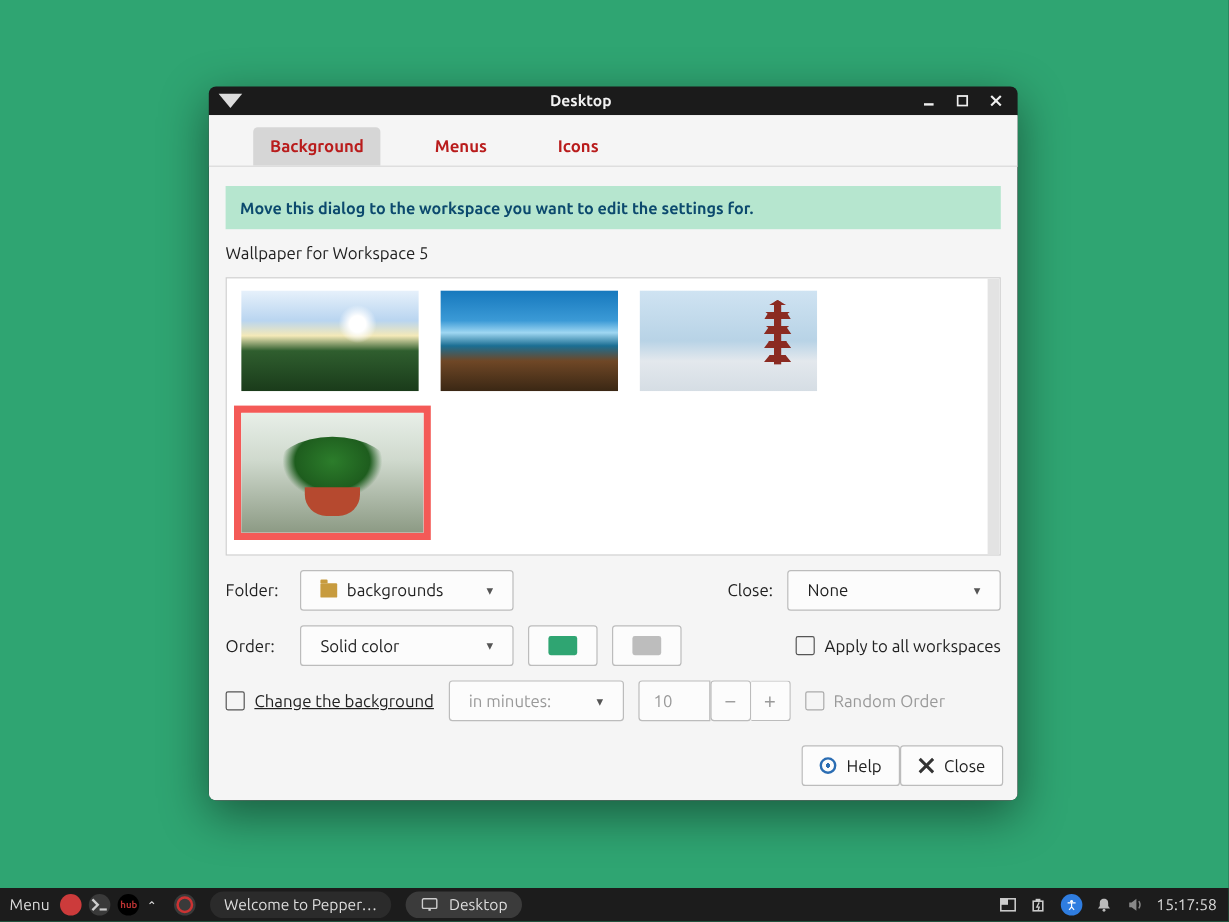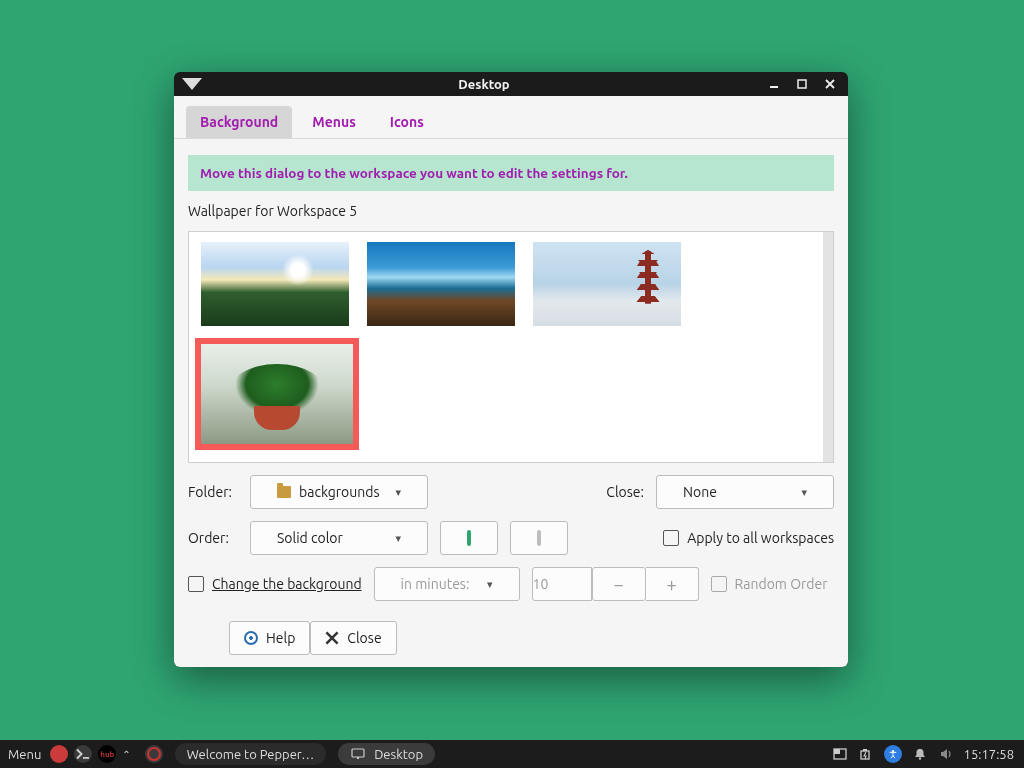--- a/index.html
+++ b/index.html
@@ -55,33 +55,34 @@
     display: flex;
     border-bottom: 1px solid #d9d9d9;
     padding: 10px 12px 0 12px;
     gap: 6px;
     background: #f5f5f5;
   }
   .tab {
     padding: 8px 14px;
     font-size: 14px;
     font-weight: 700;
-    color: #a21caf;
+    color: #b91c1c;
     border-radius: 4px 4px 0 0;
+    margin-left: 25px;
   }
   .tab.active { background: #d6d6d6; }
   .tabcontent {
     flex: 1;
     padding: 16px 14px 8px 14px;
     display: flex; flex-direction: column; gap: 12px;
   }
 
   .info-banner {
     background: #b6e6cf;
-    color: #a21caf;
+    color: #0c4a6e;
     font-weight: 700;
     font-size: 13.5px;
     padding: 10px 12px;
   }
   .section-label { font-size: 14px; color: #222; }
 
   .gallery-frame {
     height: 232px;
     border: 1px solid #cfcfcf;
     background: #fff;
@@ -136,42 +137,42 @@
   .form-row { display:flex; align-items:center; gap: 12px; font-size: 14px; color:#222; }
   .row-label { width: 50px; }
   .combo, .txtfield, .iconbtn, .btn {
     height: 34px;
     border: 1px solid #bcbcbc;
     border-radius: 3px;
     background: #fcfcfc;
     display: inline-flex; align-items: center;
     font-size: 14px; color:#222;
   }
-  .combo { padding: 0 26px; gap: 8px; position:relative; }
+  .combo { padding: 0 16px; gap: 8px; position:relative; }
   .combo .chev { margin-left:auto; font-size:11px; color:#555; }
   .folder-combo { width: 178px; }
   .style-combo { width: 178px; }
   .color-combo { width: 178px; }
   .swatch { width: 58px; justify-content:center; }
   .swatch .chip { width: 32px; height: 16px; border-radius: 2px; }
   .chip-green{background:#2fa572;}
   .chip-grey{background:#bdbdbd;}
   .chk { width:16px;height:16px;border:1.5px solid #555;border-radius:2px;display:inline-block;flex:none; }
   .period-combo{ width: 146px; color:#8c8c8c;}
   .spinner-wrap{ display:flex; }
-  .spin-val{ width:60px; padding:0 0; color:#8c8c8c;}
+  .spin-val{ width:60px; padding:0 12px; color:#8c8c8c;}
   .spin-btn{ width:32px; justify-content:center; font-size:18px; color:#777; }
   .spin-btn + .spin-btn{ border-left:none; border-top-left-radius:0;border-bottom-left-radius:0;}
   .spin-val{border-top-right-radius:0;border-bottom-right-radius:0;}
   .spin-btn:first-of-type{border-radius:0;border-left:none;}
   .disabled { color:#9a9a9a !important; }
 
   .footer {
     padding: 12px;
-    display:flex; justify-content:flex-start;margin-left:43px;
+    display:flex; justify-content:flex-end;margin-left:43px;
   }
   .btn { padding: 0 14px; gap:8px; font-size:14px; }
   .btn .iconimg{width:14px;height:14px;display:inline-flex;align-items:center;justify-content:center;}
 
   
   .taskbar {
     position:absolute; left:0; right:0; bottom:0; height:28px;
     background:#1c1c1c; color:#ddd;
     display:flex; align-items:center;
     font-size:13px;

